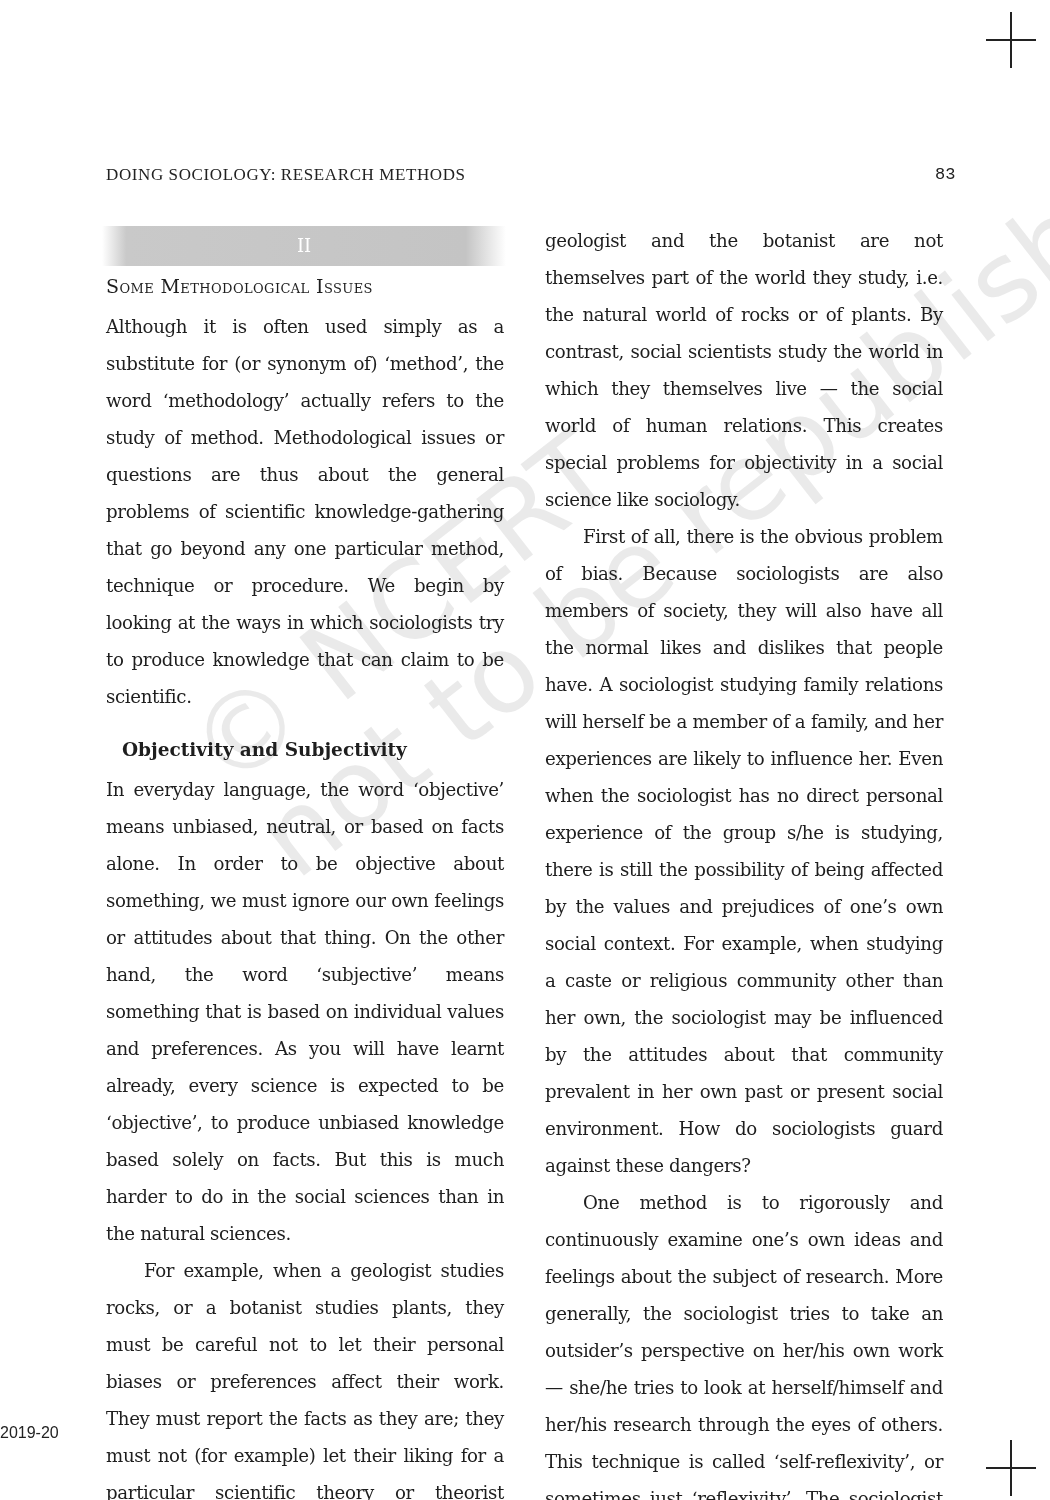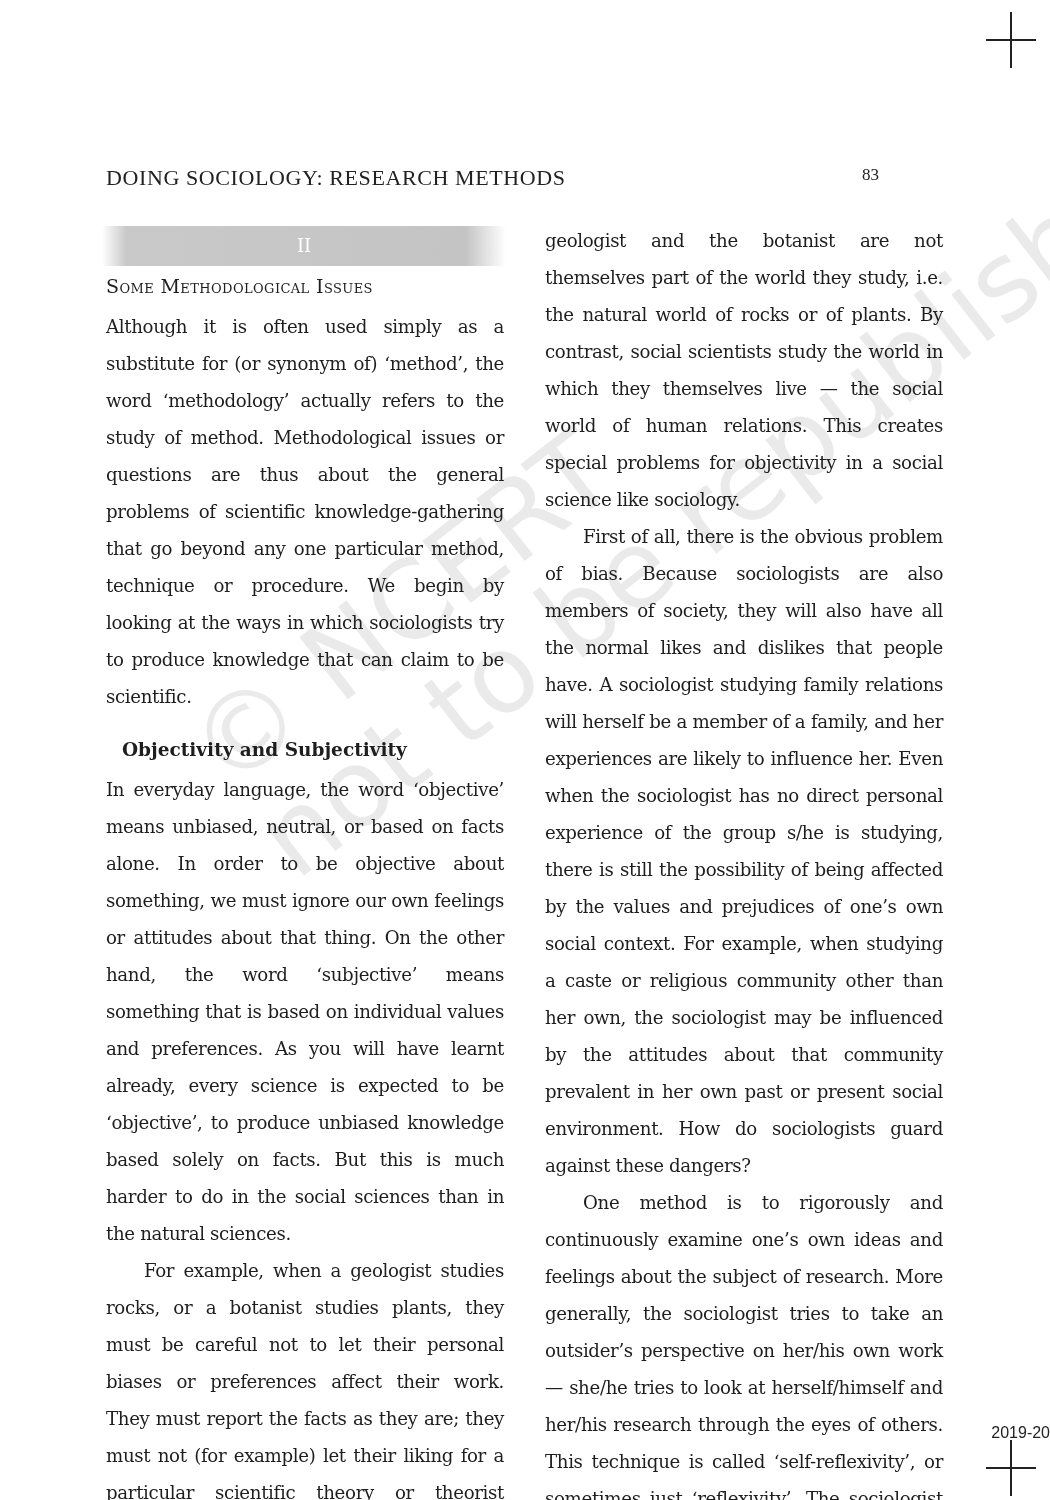--- a/index.html
+++ b/index.html
@@ -4,42 +4,42 @@
 <style>
   html, body { margin: 0; padding: 0; background: #ffffff; }
   body { width: 1050px; height: 1500px; position: relative; overflow: hidden; font-family: "DejaVu Serif", "Liberation Serif", serif; color: #1e1e1e; }
 
   .crop-mark { position: absolute; width: 50px; height: 56px; }
   .crop-mark .h { position: absolute; left: 0; right: 0; top: 50%; height: 2px; background: #222; transform: translateY(-1px); }
   .crop-mark .v { position: absolute; top: 0; bottom: 0; left: 50%; width: 2px; background: #222; transform: translateX(-1px); }
   #crop-top { left: 986px; top: 12px; }
   #crop-bottom { left: 986px; top: 1440px; }
 
-  .running-head { position: absolute; top: 165px; left: 106px; font-family: "Liberation Serif", serif; font-size: 22px; letter-spacing: 0.6px; color: #222; }
-  .page-number { position: absolute; top: 165px; left: 862px; font-family: Liberation Serif, serif; font-size: 17px; color: #222; }
+  .running-head { position: absolute; top: 165px; left: 106px; font-family: "Liberation Serif", serif; font-size: 17px; letter-spacing: 0.6px; color: #222; }
+  .page-number { position: absolute; top: 165px; left: 935px; font-family: Liberation Mono, monospace; font-size: 17px; color: #222; }
 
   .col { position: absolute; width: 398px; font-size: 19.6px; line-height: 26.6px; text-align: justify; }
   .col-left { left: 106px; top: 226px; }
   .col-right { left: 545px; top: 222px; }
 
   .section-band { height: 40px; margin-left: -4px; width: 404px;
     background: linear-gradient(to right, rgba(200,200,200,0) 0%, #c9c9c9 6%, #c4c4c4 90%, rgba(200,200,200,0) 100%);
     display: flex; align-items: center; justify-content: center; }
   .section-band span { color: #ffffff; font-weight: normal; font-size: 18px; font-family: "DejaVu Serif", serif; }
 
   .section-title { font-family: "DejaVu Serif", serif; font-weight: normal; font-size: 19px; font-variant: small-caps; letter-spacing: 0.4px; margin: 8px 0 10px 0; line-height: 24px; }
   .subheading { font-family: "DejaVu Serif", serif; font-weight: bold; font-size: 18.5px; line-height: 26px; margin: 22px 0 8px 16px; }
   p { margin: 0; font-family: "DejaVu Serif", serif; font-size: 18.2px; line-height: 37px; letter-spacing: -0.35px; }
   p.indent { text-indent: 38px; }
 
   .watermark { position: absolute; left: 170px; top: 720px; transform: rotate(-38deg); transform-origin: left top;
     font-family: "DejaVu Sans", sans-serif; color: rgba(180,180,180,0.28); font-size: 108px; line-height: 112px; white-space: nowrap; pointer-events: none; }
   .watermark div { white-space: nowrap; }
 
-  .footer { position: absolute; top: 1424px; left: 0; width: 1050px; text-align: right; font-family: "Liberation Sans", sans-serif; font-size: 16px; color: #222; }
+  .footer { position: absolute; top: 1424px; left: 0; width: 1050px; text-align: left; font-family: "Liberation Sans", sans-serif; font-size: 16px; color: #222; }
 </style>
 </head>
 <body>
 
 <div id="crop-top" class="crop-mark">
     <div class="h"></div>
     <div class="v"></div>
   </div>
 <div id="crop-bottom" class="crop-mark">
     <div class="h"></div>

